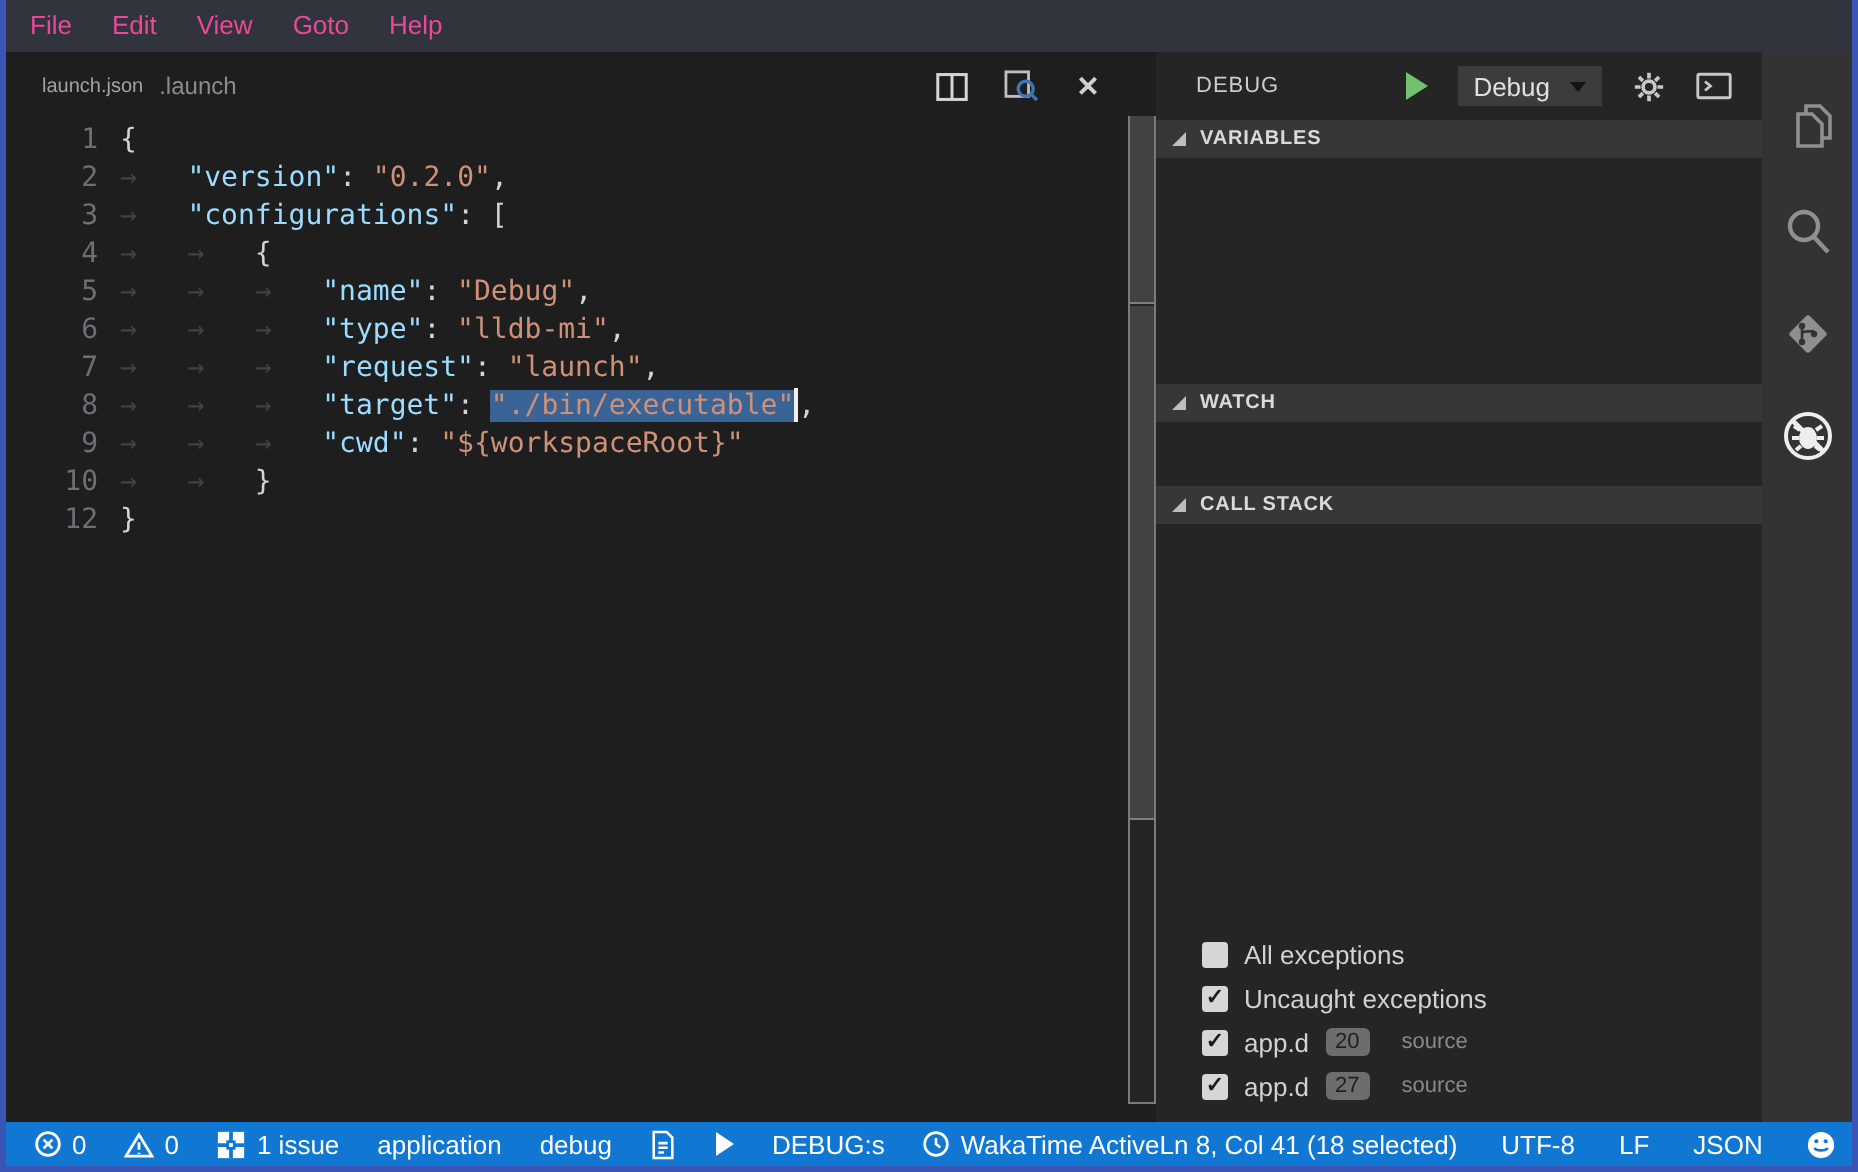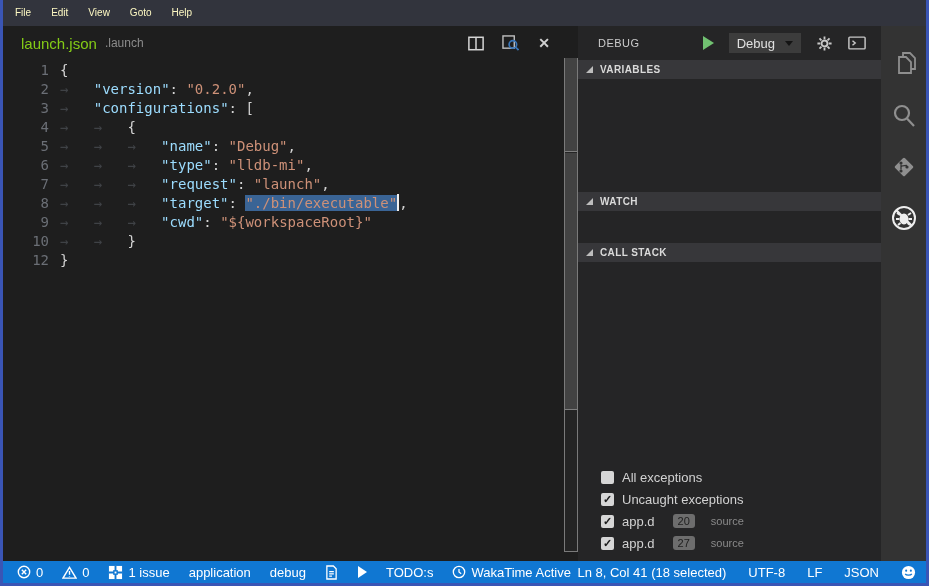--- a/index.html
+++ b/index.html
@@ -18,34 +18,34 @@
   }
 
   
   .menubar {
     height: 26px; flex: 0 0 26px;
     background: #32343d;
     display: flex; align-items: center;
     padding-left: 2px;
   }
   .menu-item {
-    color: #fef9c3; font-size: 10px;
+    color: #ec4899; font-size: 13px;
     padding: 0 10px; line-height: 26px; cursor: default;
   }
 
   .main { flex: 1 1 auto; display: flex; min-height: 0; }
 
   
   .editor-group { flex: 1 1 auto; display: flex; flex-direction: column; min-width: 0; background: #1e1e1e; }
   .editor-header {
     height: 34px; flex: 0 0 34px;
     display: flex; align-items: center;
     padding: 0 10px 0 18px;
   }
-  .tab-title { color: #84cc16; font-size: 15px; }
+  .tab-title { color: #a3a3a3; font-size: 10px; }
   .tab-folder { color: #8c8c8c; font-size: 12px; margin-left: 8px; }
   .editor-actions { margin-left: auto; display: flex; align-items: center; gap: 14px; }
   .editor-action { width: 20px; height: 20px; display: flex; align-items: center; justify-content: center; color: #d4d4d4; cursor: pointer; }
   .editor-action svg { display: block; }
   .close-glyph { font-size: 14px; color: #d0d0d0; font-weight: bold; }
 
   .editor-body { flex: 1 1 auto; padding-top: 1px; overflow: hidden; }
   .code-line { height: 19px; display: flex; font-family: "DejaVu Sans Mono", monospace; font-size: 14px; line-height: 19px; white-space: pre; }
   .gutter-num { width: 46px; flex: 0 0 46px; text-align: right; color: #6b6f76; }
   .code-content { margin-left: 11px; }
@@ -100,21 +100,21 @@
   .bp-row { height: 22px; display: flex; align-items: center; padding-left: 23px; cursor: pointer; }
   .bp-check {
     width: 13px; height: 13px; background: #d6d6d6; border-radius: 2px;
     margin-right: 8px; flex: 0 0 13px;
     display: flex; align-items: center; justify-content: center;
     font-size: 11px; font-weight: bold; color: #1b1b1b; line-height: 13px;
   }
   .bp-label { color: #d2d2d2; font-size: 13px; }
   .bp-badge {
     background: #6d6d6d; color: #1e1e1e; font-size: 11px;
-    border-radius: 3px; padding: 1px 5px; margin-left: 18px;
+    border-radius: 3px; padding: 1px 5px; margin-left: 8px;
   }
   .bp-detail { color: #8a8a8a; font-size: 11px; margin-left: 16px; }
 
   
   .activity-bar { flex: 0 0 45px; width: 45px; background: #333333; display: flex; flex-direction: column; align-items: center; padding-top: 13px; }
   .activity-item { height: 51px; width: 45px; display: flex; align-items: center; justify-content: center; color: #8f8f8f; cursor: pointer; }
   .activity-item.active { color: #eeeeee; }
   .activity-item svg { display: block; }
 
   
@@ -334,21 +334,21 @@
           </span>
         </span>
         <span class="sb-item">
           <span>
             <svg width="10" height="12" viewBox="0 0 10 12">
               <path d="M1 0l9 6-9 6z" fill="#fff"></path>
             </svg>
           </span>
         </span>
         <span class="sb-item">
-          <span>TODO:s</span>
+          <span>DEBUG:s</span>
         </span>
         <span class="sb-item">
           <span>
             <svg width="14" height="14" viewBox="0 0 16 16" fill="none" stroke="#fff" stroke-width="1.5">
               <circle cx="8" cy="8" r="6.5"></circle>
               <path d="M8 4.5V8l2.5 2"></path>
             </svg>
           </span>
           <span>WakaTime Active</span>
         </span>

